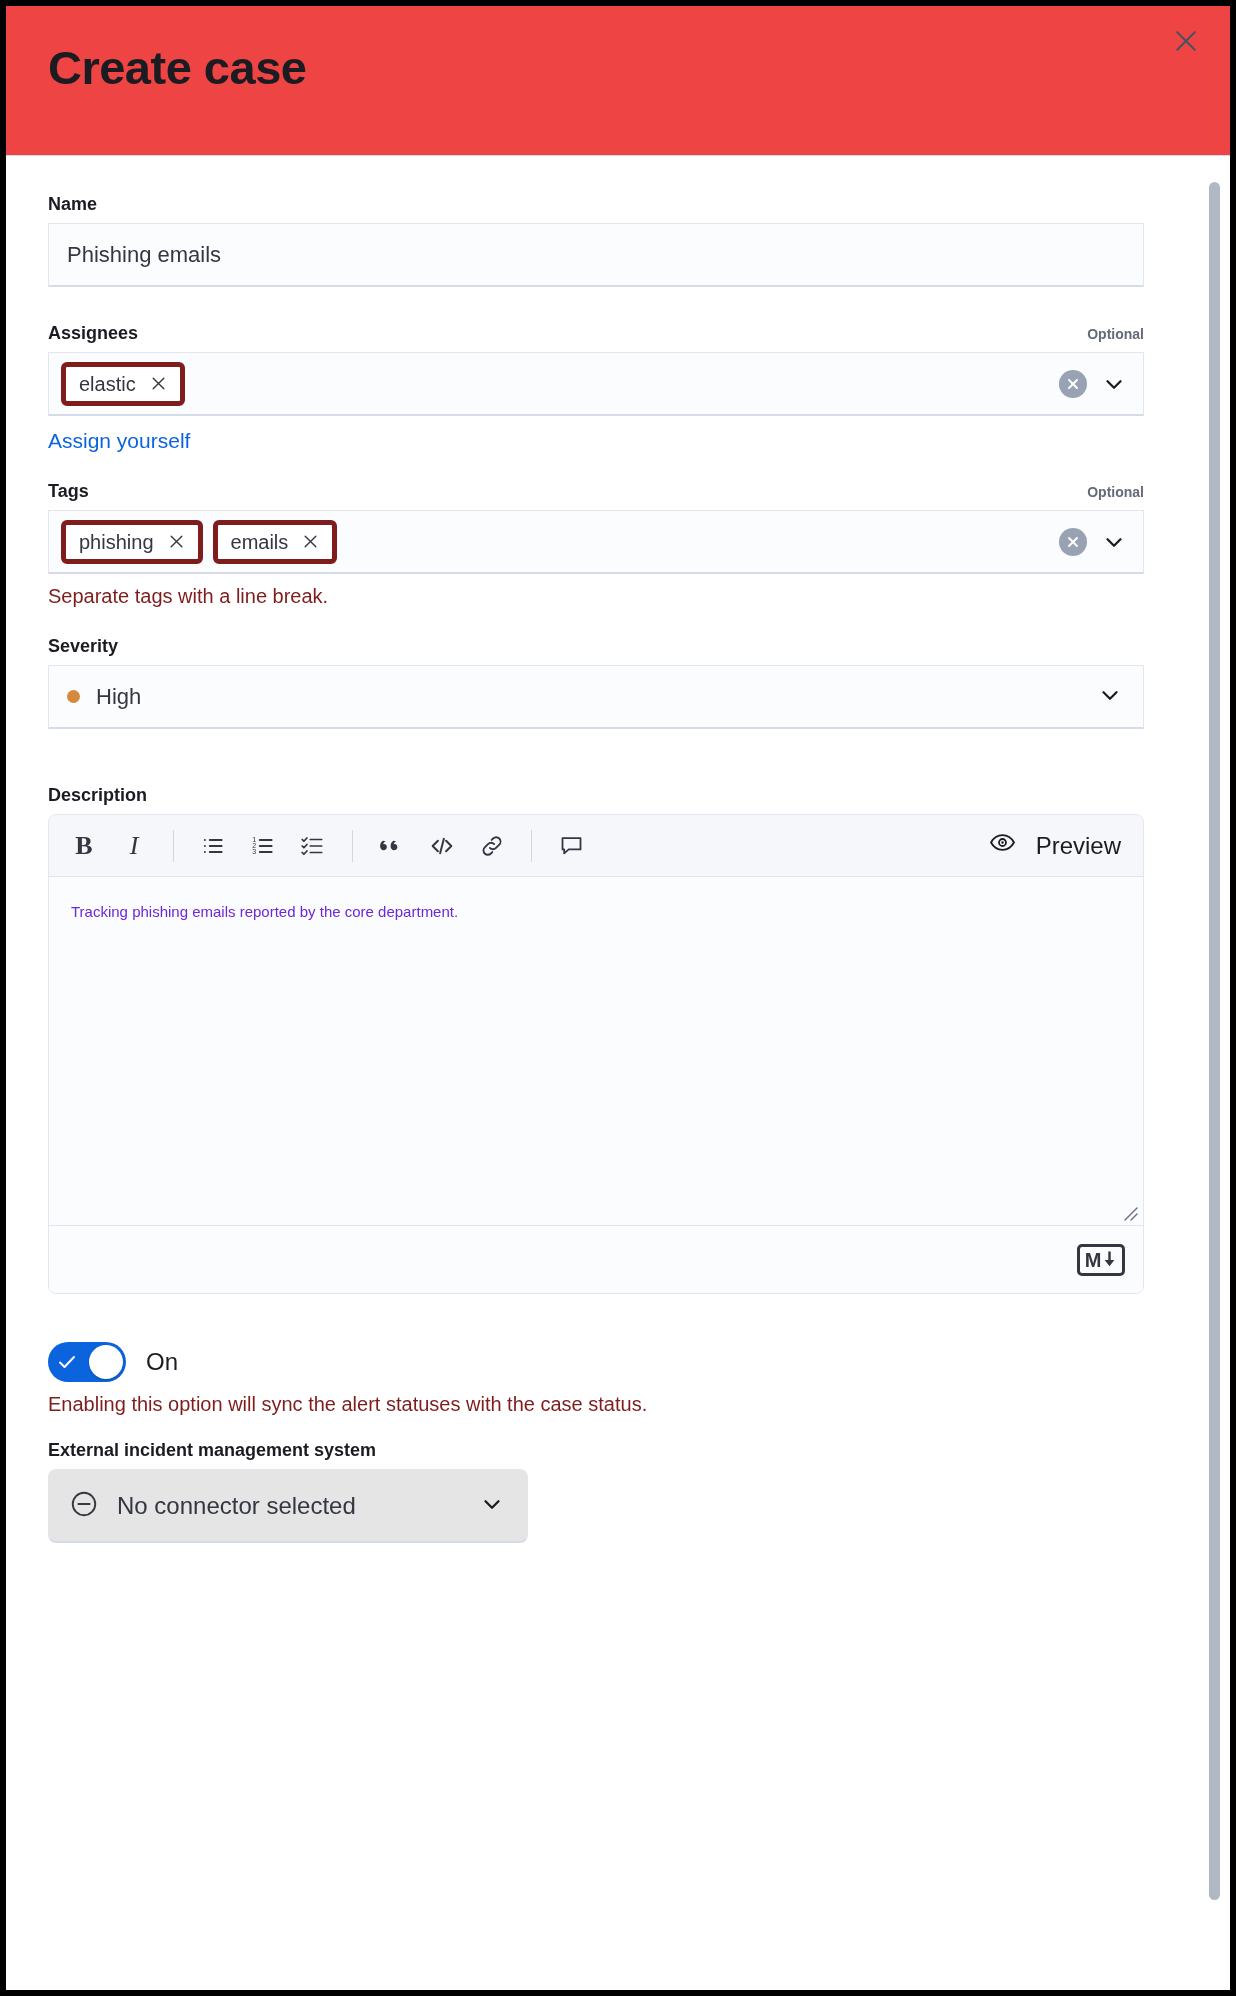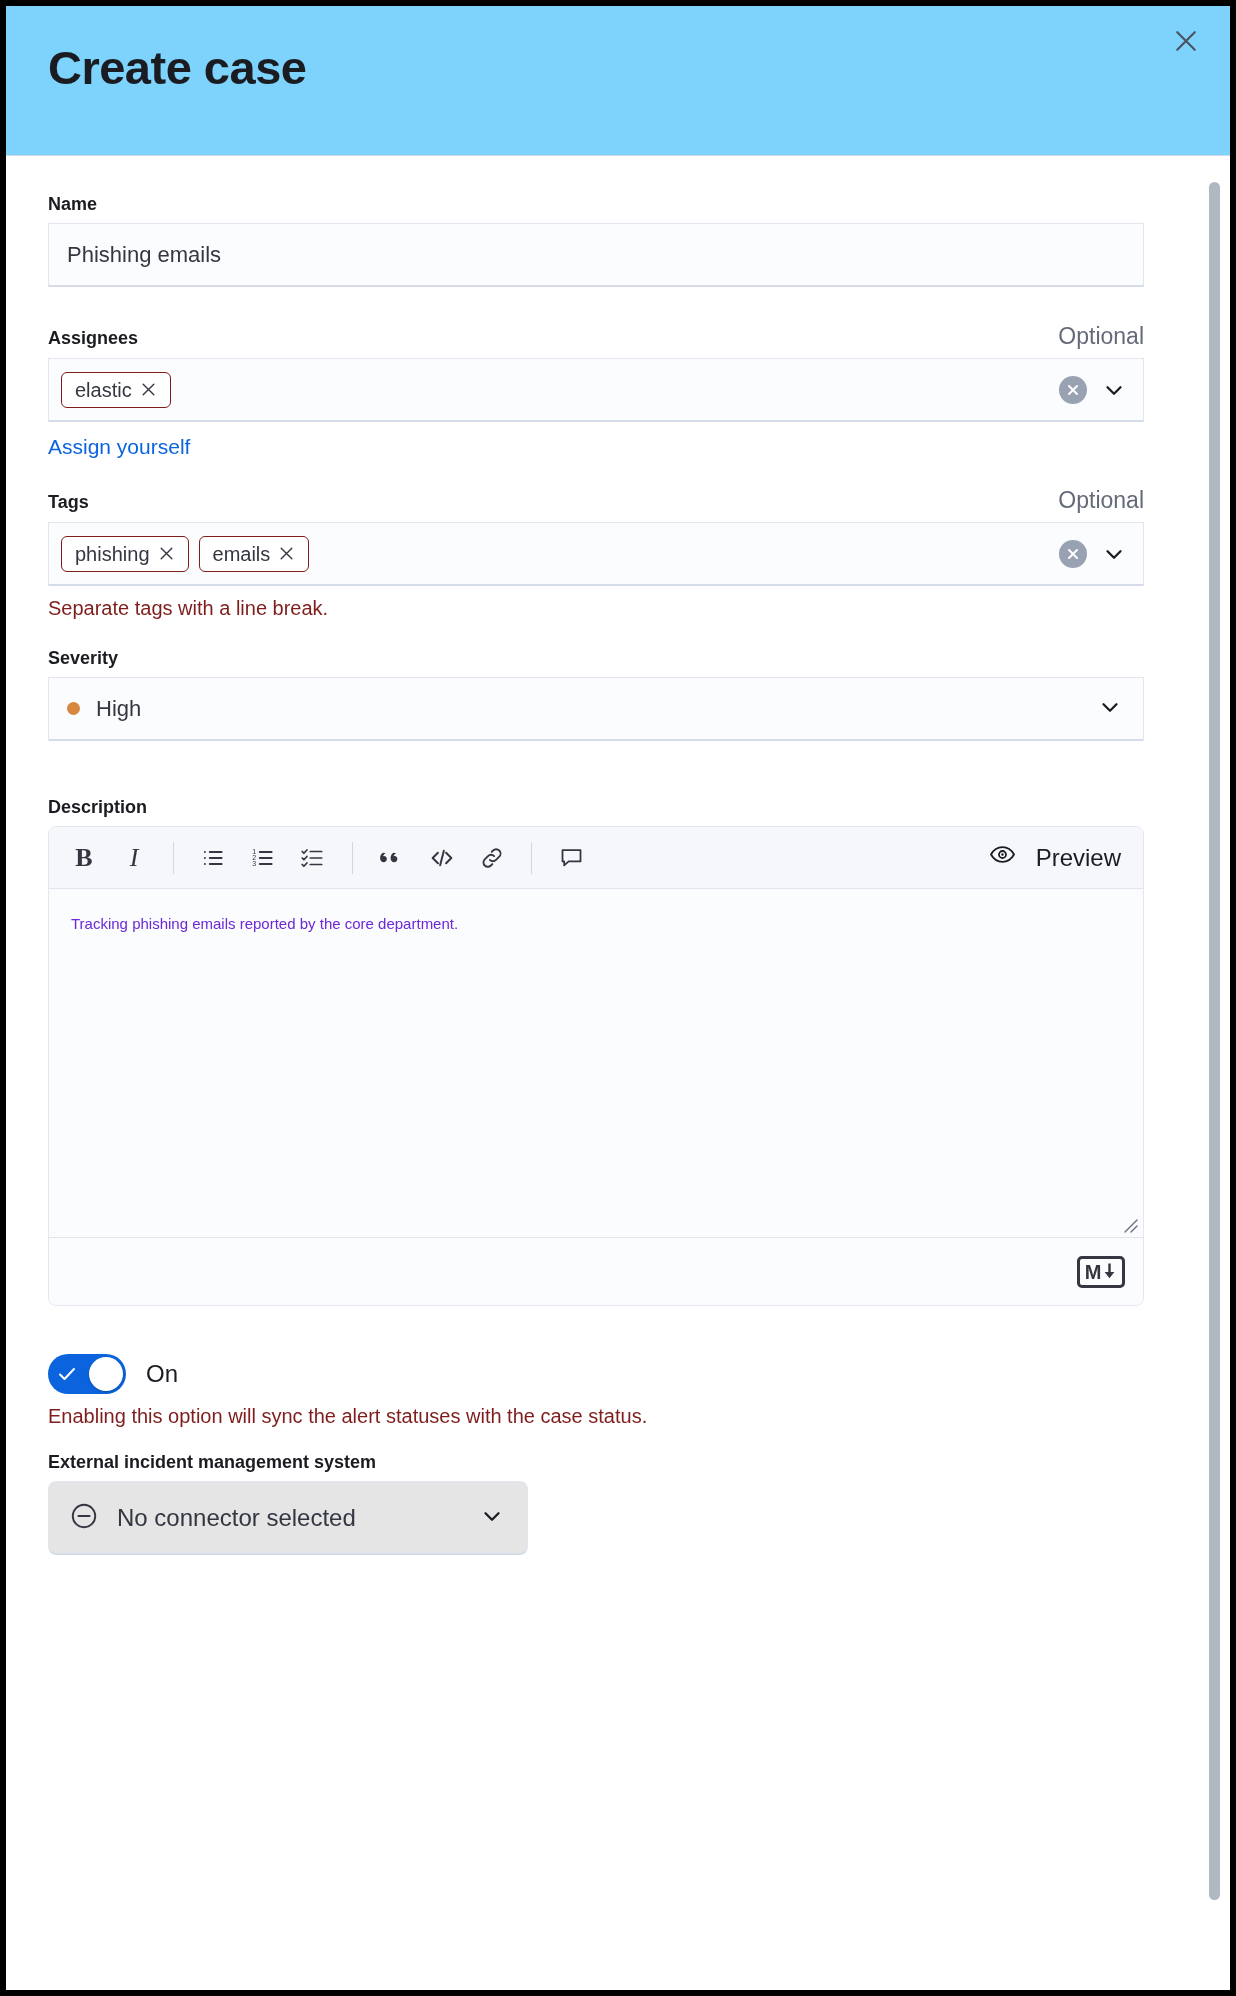--- a/index.html
+++ b/index.html
@@ -20,21 +20,21 @@
     height: 1984px;
     background: #ffffff;
     overflow: hidden;
   }
 
   
   .header {
     position: relative;
     height: 150px;
     border-bottom: 1px solid #d3dae6;
-    background: #7dd3fc;
+    background: #ef4444;
   }
   .header-title {
     position: absolute;
     left: 42px;
     top: 38px;
     font-size: 47px;
     font-weight: 700;
     color: #1a1c21;
     letter-spacing: -0.5px;
     line-height: 1;
@@ -93,22 +93,22 @@
     justify-content: space-between;
     align-items: baseline;
     margin-bottom: 8px;
   }
   .flabel {
     font-size: 18px;
     font-weight: 700;
     color: #1a1c21;
   }
   .optional {
-    font-size: 23px;
-    font-weight: 400;
+    font-size: 14px;
+    font-weight: 700;
     color: #646a77;
   }
 
   .field {
     position: relative;
     background: #fbfcfd;
     border: 1px solid #e3e6ef;
     border-bottom: 2px solid #d5dbe8;
     border-radius: 1px;
     width: 1096px;
@@ -129,23 +129,23 @@
     min-height: 64px;
     display: flex;
     align-items: center;
     padding: 8px 110px 8px 12px;
     flex-wrap: wrap;
     gap: 10px;
   }
   .pill {
     display: inline-flex;
     align-items: center;
-    gap: 8px;
+    gap: 14px;
     background: #ffffff;
-    border: 1px solid #7f1d1d;
+    border: 5px solid #7f1d1d;
     border-radius: 6px;
     padding: 7px 13px;
     font-size: 20px;
     color: #343741;
     line-height: 1;
     cursor: pointer;
   }
   .pill .pill-x { display: inline-flex; }
   .combo-actions {
     position: absolute;

